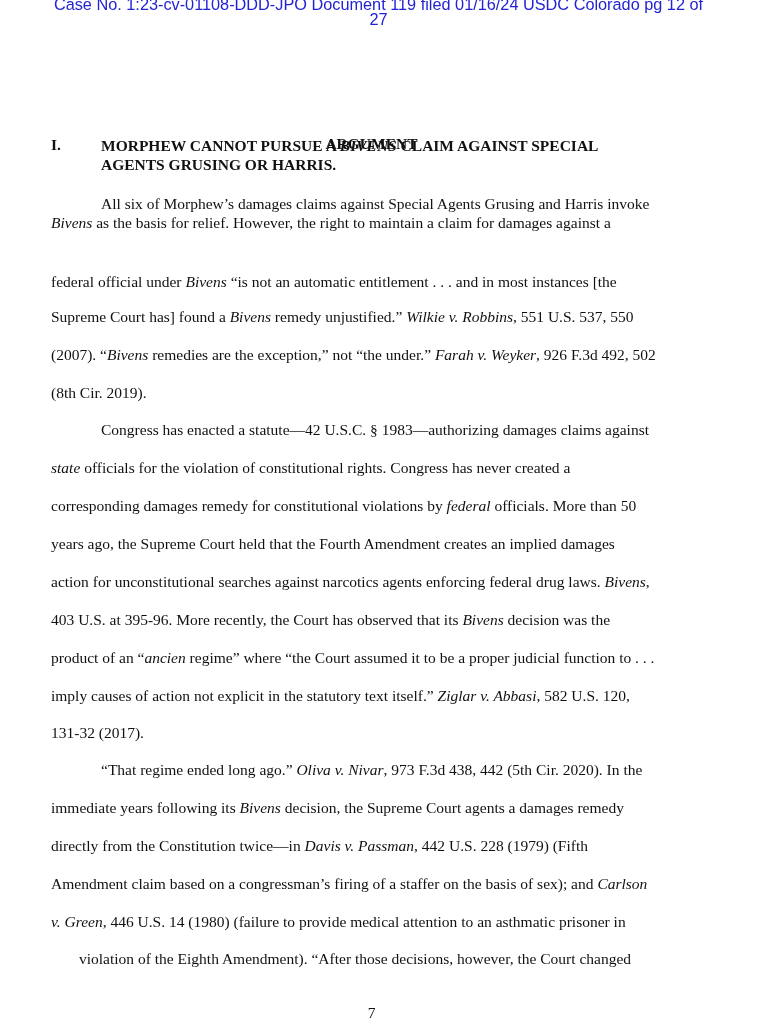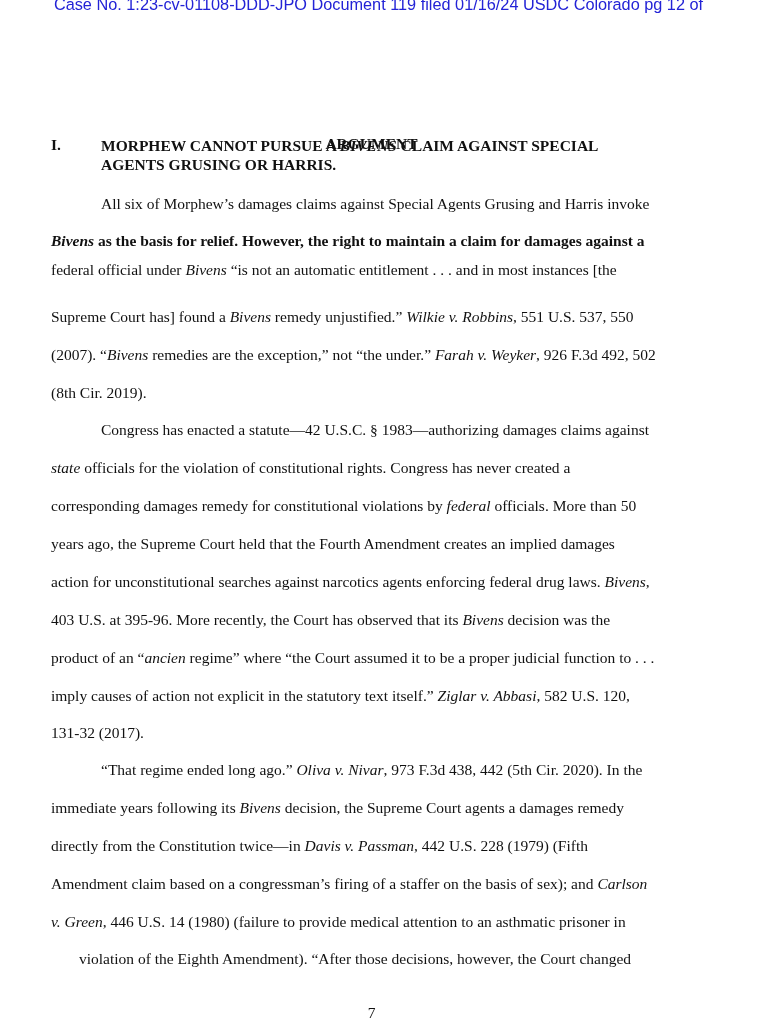--- a/index.html
+++ b/index.html
@@ -17,33 +17,34 @@
   .line { position:absolute; left:51px; font-size:15.5px; white-space:nowrap; line-height:19px; }
   .line.indent { left:101px; }
   .pagenum { position:absolute; left:0; width:743px; top:1004px; text-align:center; font-size:15.5px; }
   i { font-style:italic; }
 </style>
 </head>
 <body>
 
 <div class="stamp">
   <span class="l1">Case No. 1:23-cv-01108-DDD-JPO   Document 119   filed 01/16/24   USDC Colorado   pg 12 of</span>
+  <span class="l2">27</span>
 </div>
 
 <div class="doc">
   <div class="heading">ARGUMENT</div>
   <div class="sec-num">I.</div>
   <div class="sec-title">
     <div id="sec-title-1"><span>MORPHEW CANNOT PURSUE A </span><i>BIVENS</i><span> CLAIM AGAINST SPECIAL</span></div>
     <div>AGENTS GRUSING OR HARRIS.</div>
   </div>
   <div id="body-lines">
       <div class="line indent" style="top: 194px;"><span>All six of Morphew’s damages claims against Special Agents Grusing and Harris invoke</span></div>
-      <div class="line" style="top: 231px; font-weight: bold;"><i>Bivens</i><span> as the basis for relief. However, the right to maintain a claim for damages against a</span></div>
-      <div class="line" style="top: 260px;"><span>federal official under </span><i>Bivens</i><span> “is not an automatic entitlement . . . and in most instances [the</span></div>
+      <div class="line" style="top: 213px;"><i>Bivens</i><span> as the basis for relief. However, the right to maintain a claim for damages against a</span></div>
+      <div class="line" style="top: 272px;"><span>federal official under </span><i>Bivens</i><span> “is not an automatic entitlement . . . and in most instances [the</span></div>
       <div class="line" style="top: 307px;"><span>Supreme Court has] found a </span><i>Bivens</i><span> remedy unjustified.” </span><i>Wilkie v. Robbins</i><span>, 551 U.S. 537, 550</span></div>
       <div class="line" style="top: 345px;"><span>(2007). “</span><i>Bivens</i><span> remedies are the exception,” not “the under.” </span><i>Farah v. Weyker</i><span>, 926 F.3d 492, 502</span></div>
       <div class="line" style="top: 383px;"><span>(8th Cir. 2019).</span></div>
       <div class="line indent" style="top: 420px;"><span>Congress has enacted a statute—42 U.S.C. § 1983—authorizing damages claims against</span></div>
       <div class="line" style="top: 458px;"><i>state</i><span> officials for the violation of constitutional rights. Congress has never created a</span></div>
       <div class="line" style="top: 496px;"><span>corresponding damages remedy for constitutional violations by </span><i>federal</i><span> officials. More than 50</span></div>
       <div class="line" style="top: 534px; text-align: right;"><span>years ago, the Supreme Court held that the Fourth Amendment creates an implied damages</span></div>
       <div class="line" style="top: 572px;"><span>action for unconstitutional searches against narcotics agents enforcing federal drug laws. </span><i>Bivens</i><span>,</span></div>
       <div class="line" style="top: 610px;"><span>403 U.S. at 395-96. More recently, the Court has observed that its </span><i>Bivens</i><span> decision was the</span></div>
       <div class="line" style="top: 648px;"><span>product of an “</span><i>ancien</i><span> regime” where “the Court assumed it to be a proper judicial function to . . .</span></div>

